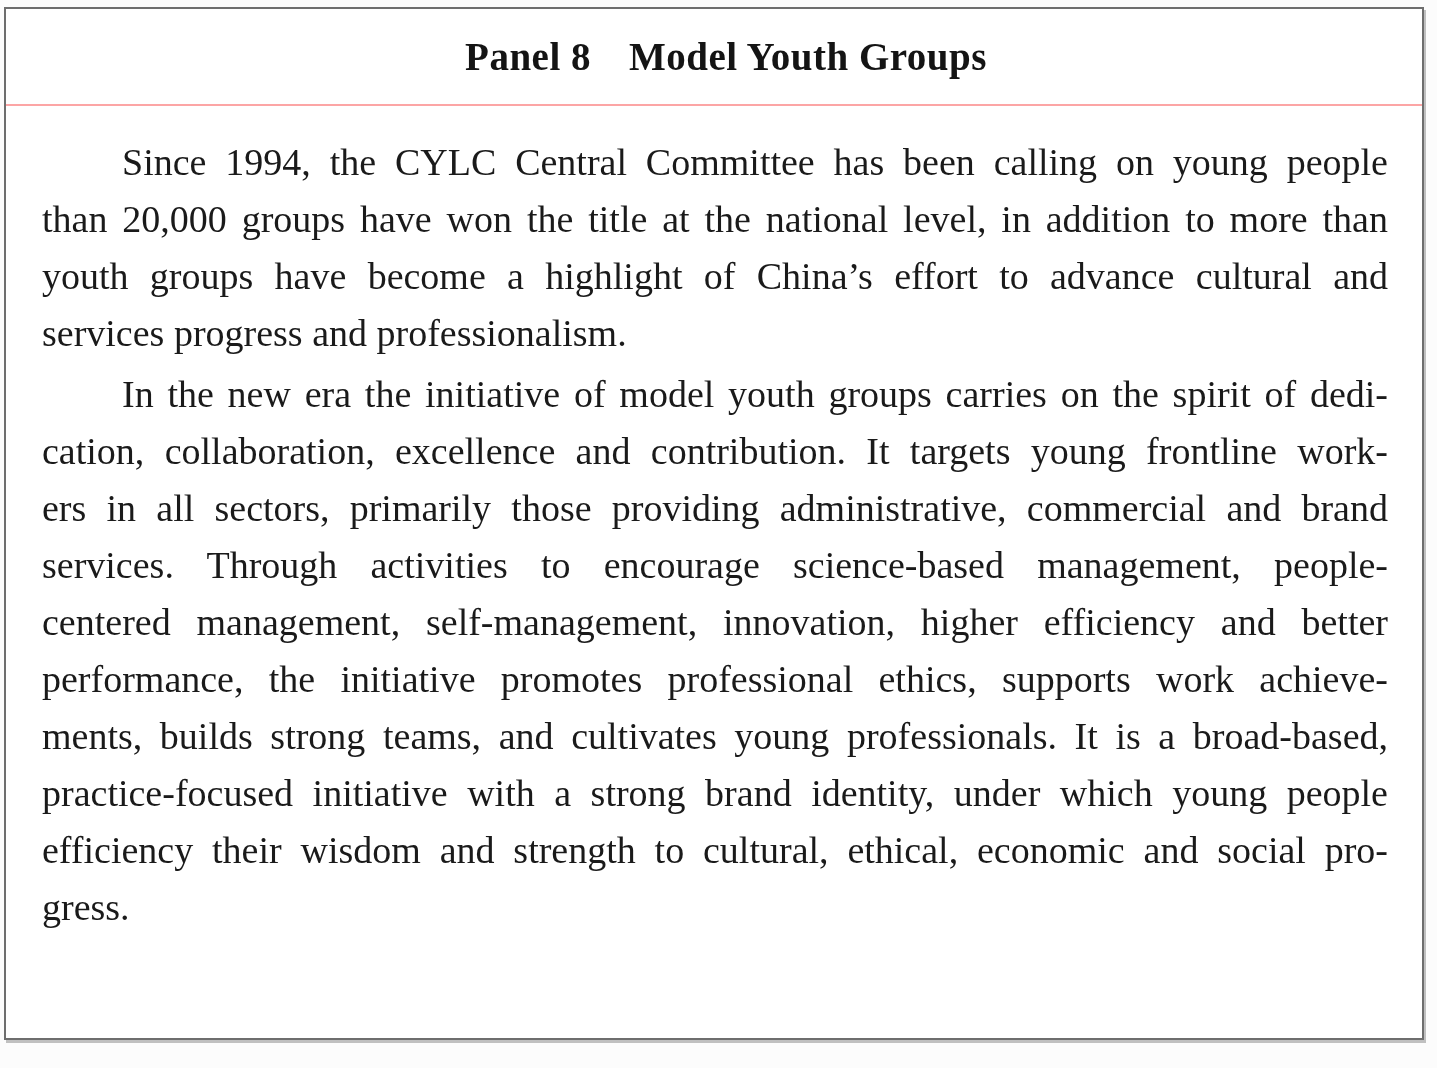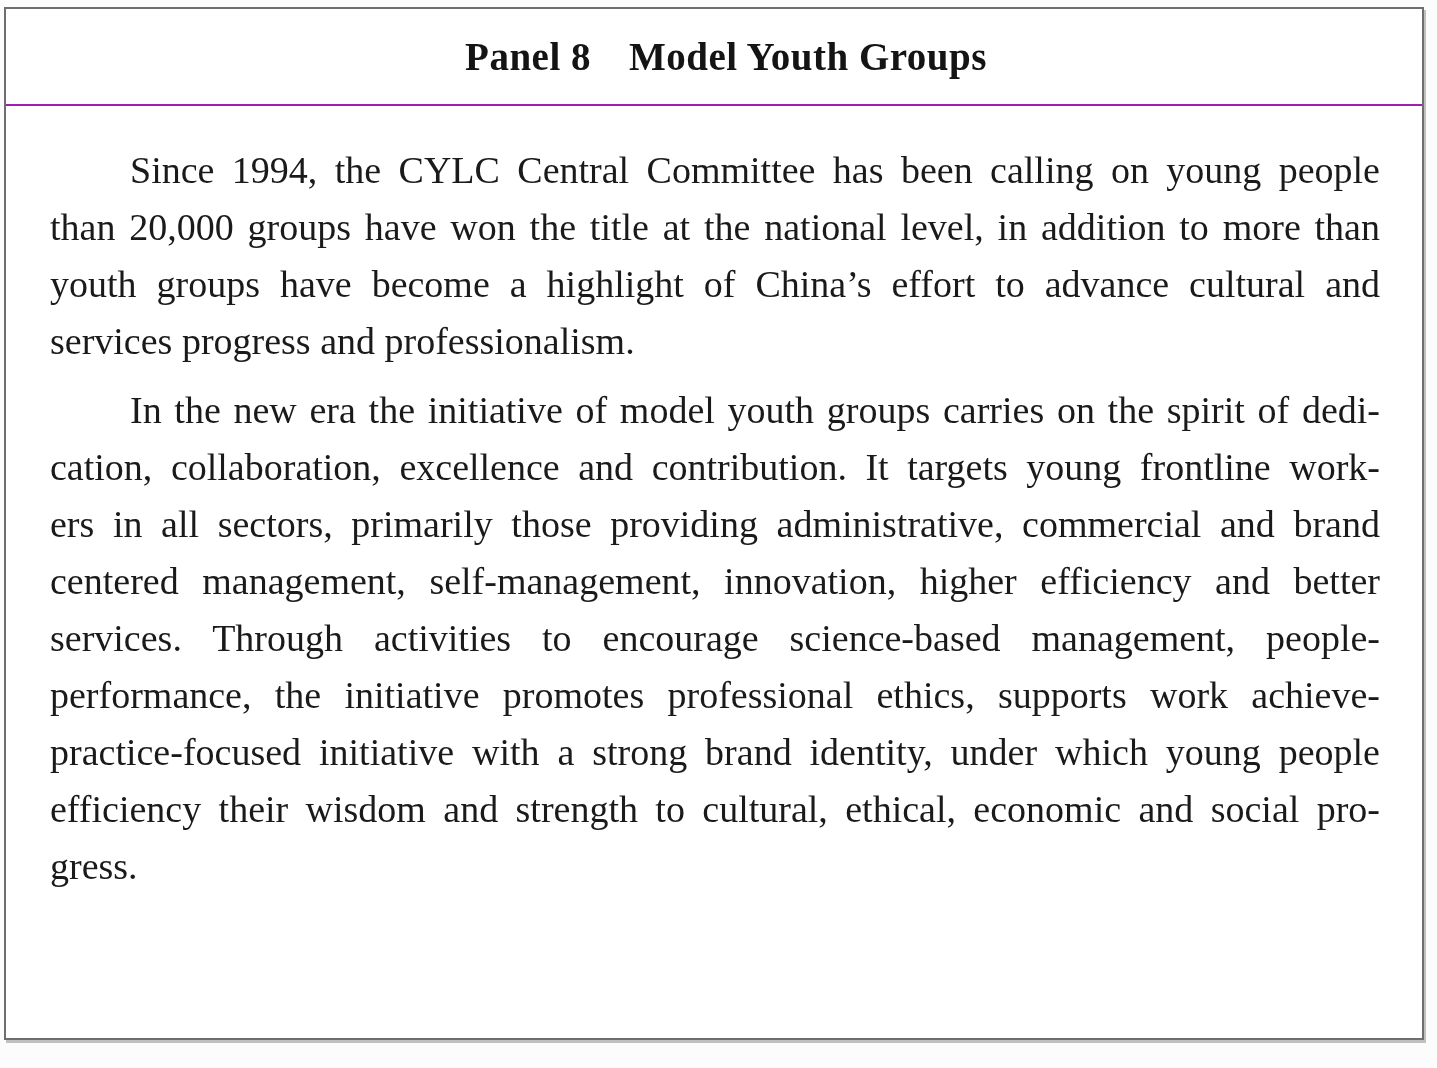--- a/index.html
+++ b/index.html
@@ -21,40 +21,40 @@
     width: 1420px;
     height: 1033px;
     box-sizing: border-box;
     border: 2px solid #6e6e6e;
     background: #ffffff;
     box-shadow: 2px 3px 0 rgba(120,120,120,0.45);
   }
   .panel-header {
     height: 97px;
     box-sizing: border-box;
-    border-bottom: 2px solid #a21caf;
+    border-bottom: 2px solid #fca5a5;
     display: flex;
     align-items: center;
     justify-content: center;
     gap: 38px;
     font-weight: bold;
     font-size: 39px;
     letter-spacing: 0.5px;
     color: #141414;
     padding-left: 24px;
   }
   .panel-body {
     box-sizing: border-box;
     padding: 24px 30px 0 32px;
     font-size: 38px;
     line-height: 57px;
     color: #1a1a1a;
   }
   .paragraph {
-    margin: 12px;
+    margin: 4px;
   }
   .line {
     text-align: justify;
     text-align-last: justify;
     overflow: hidden;
   }
   .line.first {
     text-indent: 80px;
   }
   .line.last {
@@ -73,21 +73,22 @@
     <div class="paragraph">
         <div class="line first">Since 1994, the CYLC Central Committee has been calling on young people</div>
         <div class="line">than 20,000 groups have won the title at the national level, in addition to more than</div>
         <div class="line">youth groups have become a highlight of China’s effort to advance cultural and</div>
         <div class="line last">services progress and professionalism.</div>
       </div>
     <div class="paragraph">
         <div class="line first">In the new era the initiative of model youth groups carries on the spirit of dedi-</div>
         <div class="line">cation, collaboration, excellence and contribution. It targets young frontline work-</div>
         <div class="line">ers in all sectors, primarily those providing administrative, commercial and brand</div>
+        <div class="line">services. Through activities to encourage science-based management, people-</div>
         <div class="line">centered management, self-management, innovation, higher efficiency and better</div>
-        <div class="line">services. Through activities to encourage science-based management, people-</div>
         <div class="line">performance, the initiative promotes professional ethics, supports work achieve-</div>
+        <div class="line">ments, builds strong teams, and cultivates young professionals. It is a broad-based,</div>
         <div class="line">practice-focused initiative with a strong brand identity, under which young people</div>
         <div class="line">efficiency their wisdom and strength to cultural, ethical, economic and social pro-</div>
         <div class="line last">gress.</div>
       </div>
   </div>
 </div>
 
 </body></html>

